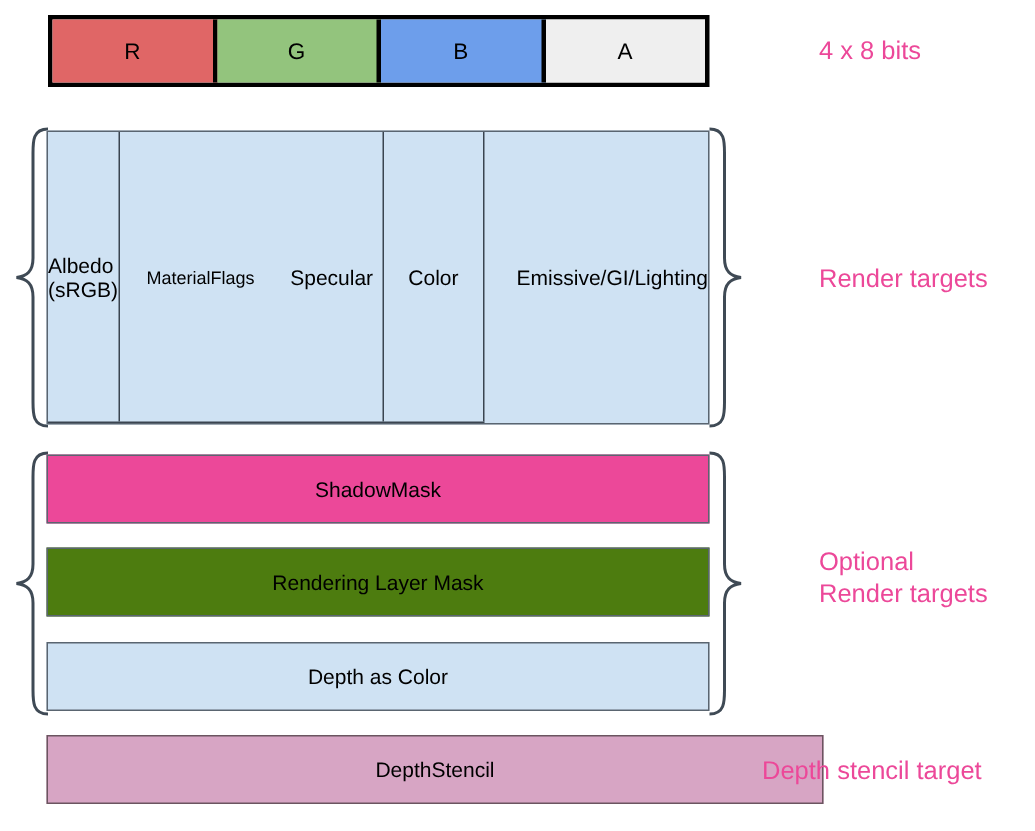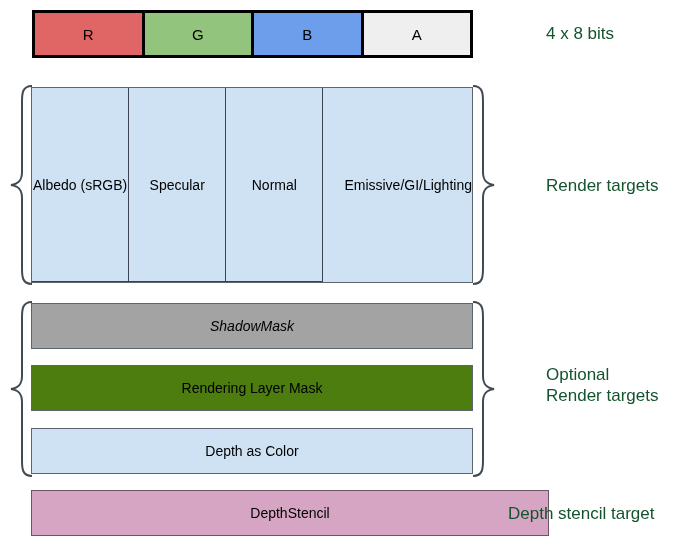--- a/index.html
+++ b/index.html
@@ -100,21 +100,21 @@
     border: 1px solid #6b5560;
     display: flex;
     align-items: center;
     justify-content: center;
     font-size: 14px;
   }
 
   
   .side-label {
     font-size: 17px;
-    color: #14532d;
+    color: #ec4899;
     line-height: 1.25;
     white-space: pre-line;
   }
   #label-bits      { left: 546px; top: 23px; }
   #label-rt        { left: 546px; top: 175px; }
   #label-opt-rt    { left: 546px; top: 364px; text-align: left; }
   #label-depth     { left: 508px; top: 503px; }
 
   
   .brace { pointer-events: none; }
@@ -146,47 +146,48 @@
 
 <div class="abs brace" id="brace-rt-left">
   <svg viewBox="0 0 26 202" preserveAspectRatio="none" aria-hidden="true">
     <path d="M24 2 C14 2 14 10 14 18 L14 88 C14 97 10 100 3 101 C10 102 14 105 14 114 L14 184 C14 192 14 200 24 200" fill="none" stroke="#3f4a55" stroke-width="2"></path>
   </svg>
 </div>
 
 <div class="abs" id="rt-table" style="background: rgb(207, 226, 243);">
   <div class="rt-row">
     <div class="rt-main">Albedo (sRGB)</div>
+    <div class="rt-alpha">MaterialFlags</div>
   </div>
   <div class="rt-row">
     <div class="rt-main">Specular</div>
   </div>
   <div class="rt-row">
-    <div class="rt-main">Normal</div>
+    <div class="rt-main">Color</div>
   </div>
   <div class="rt-row full">
     <div class="rt-main">Emissive/GI/Lighting</div>
   </div>
 </div>
 
 <div class="abs brace" id="brace-rt-right">
   <svg viewBox="0 0 26 202" preserveAspectRatio="none" aria-hidden="true">
     <path d="M2 2 C12 2 12 10 12 18 L12 88 C12 97 16 100 23 101 C16 102 12 105 12 114 L12 184 C12 192 12 200 2 200" fill="none" stroke="#3f4a55" stroke-width="2"></path>
   </svg>
 </div>
 
 <div class="abs side-label" id="label-rt">Render targets</div>
 
 <div class="abs brace" id="brace-opt-left">
   <svg viewBox="0 0 26 178" preserveAspectRatio="none" aria-hidden="true">
     <path d="M24 2 C14 2 14 10 14 18 L14 76 C14 85 10 88 3 89 C10 90 14 93 14 102 L14 160 C14 168 14 176 24 176" fill="none" stroke="#3f4a55" stroke-width="2"></path>
   </svg>
 </div>
 
-<div class="abs opt-box" id="opt-box-0" style="background: #a3a3a3; font-style: italic;">
+<div class="abs opt-box" id="opt-box-0" style="background: #ec4899;">
   <span>ShadowMask</span>
 </div>
 <div class="abs opt-box" id="opt-box-1" style="background: #4d7c0f;">
   <span>Rendering Layer Mask</span>
 </div>
 <div class="abs opt-box" id="opt-box-2" style="background: rgb(207, 226, 243);">
   <span>Depth as Color</span>
 </div>
 
 <div class="abs brace" id="brace-opt-right">

